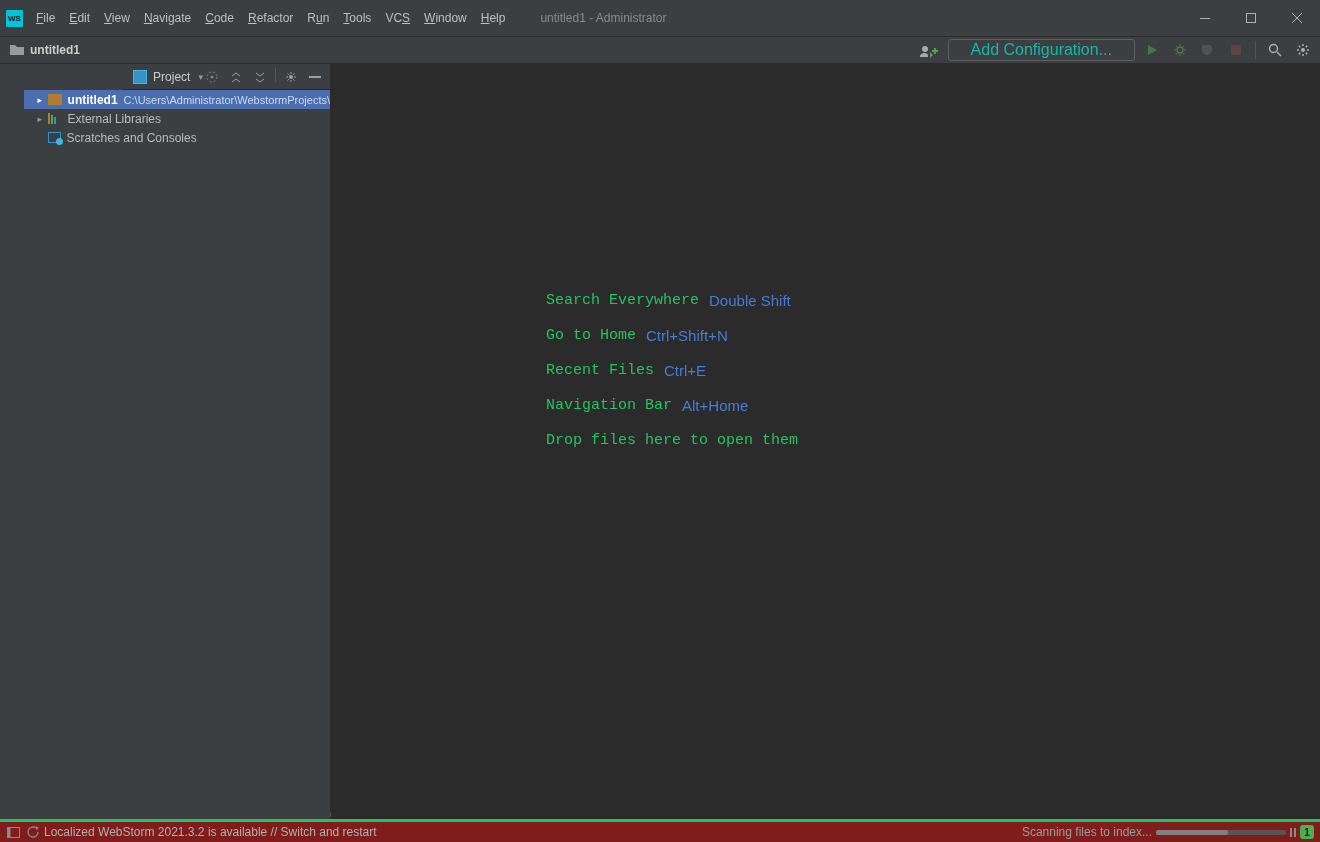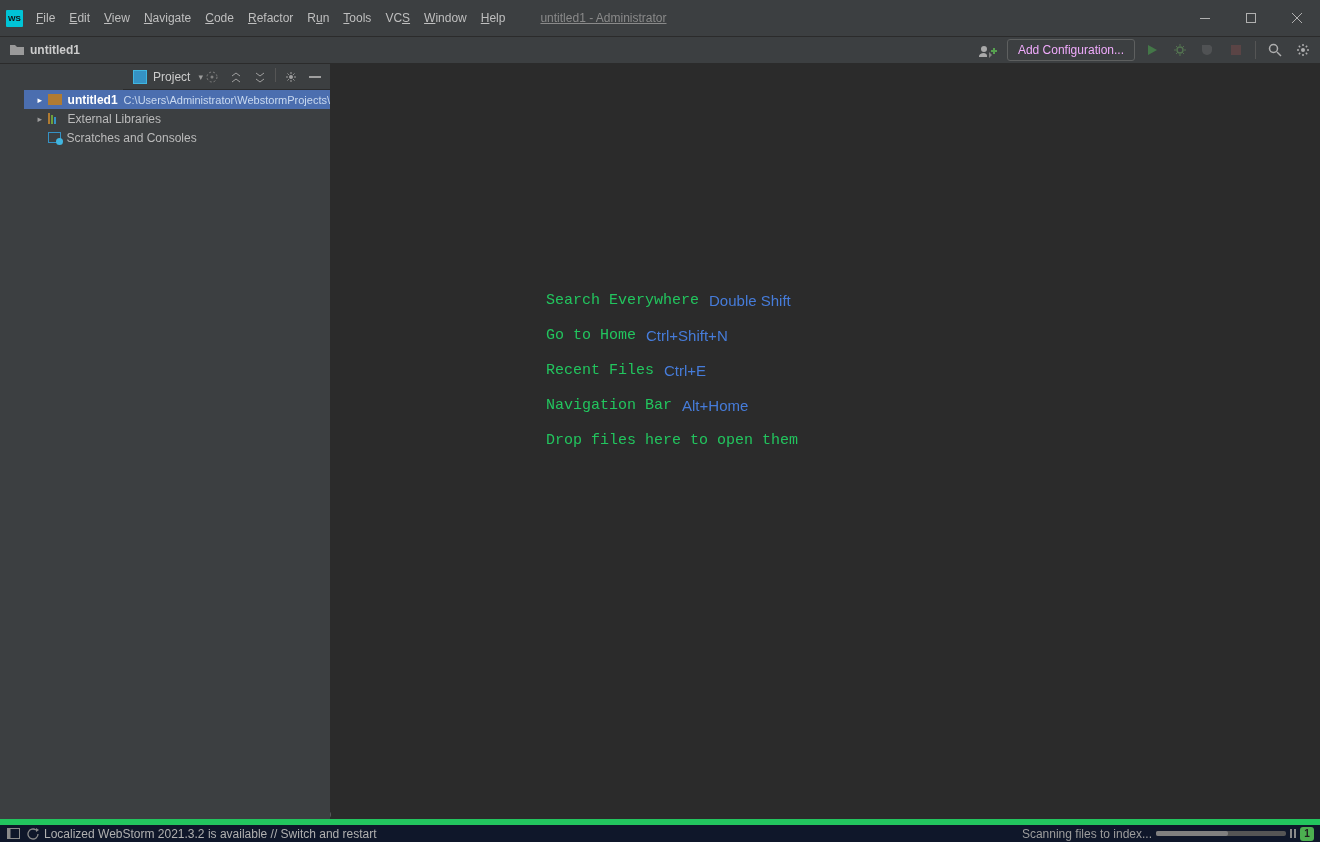--- a/index.html
+++ b/index.html
@@ -17,39 +17,39 @@
     border-bottom: 1px solid #2b2b2b;
   }
   .app-logo {
     width: 17px; height: 17px; margin: 0 6px 0 6px;
     background: #00c4d6; display:flex; align-items:center; justify-content:center;
     border-radius:1px;
   }
   .app-logo span{font-size:8px; font-weight:bold; color:#111;}
   .menu-item { padding: 0 7px; height:100%; display:flex; align-items:center; color:#bfbfbf; cursor:default;}
   .menu-item .ul{text-decoration:underline;}
-  .win-title { margin-left:28px; color:#8a8a8a; font-size:12px;text-decoration:underline; }
+  .win-title { margin-left:28px; color:#8a8a8a; font-size:12px; }
   .spacer{flex:1;}
   .win-btn{ width:46px; height:27px; display:flex; align-items:center; justify-content:center; color:#b0b0b0;}
 
   
   .navbar {
     height: 27px; background:#3c3f41;
     display:flex; align-items:center;
     border-bottom:1px solid #2b2b2b;
     padding-left:10px;
   }
   .folder-ic{width:14px;height:12px;margin-right:6px; fill:#9a9a9a;}
   .crumb{ font-weight:bold; color:#cccccc;}
   .tb-right{ margin-left:auto; display:flex; align-items:center; gap:6px; padding-right:6px;}
   .cwm-btn{ width:26px; height:22px; display:flex;align-items:center;justify-content:center;}
   .run-config{
-    height:22px; padding:0 10px; border:1px solid #5e6060;
-    border-radius:3px; background:#3c3f41; color:#f0abfc;
-    display:flex;align-items:center; font-size:12px;
+    height:22px; padding:0 22px; border:1px solid #5e6060;
+    border-radius:3px; background:#3c3f41; color:#14b8a6;
+    display:flex;align-items:center; font-size:16px;
   }
   .tb-icon{ width:22px; height:22px; display:flex;align-items:center;justify-content:center; opacity:.5;}
   .tb-icon.on{opacity:.9;}
 
   
   .main{ flex:1; display:flex; min-height:0;}
   .sidebar{
     width:331px; background:#3c3f41; display:flex; flex-direction:column;
     border-right:1px solid #2b2b2b;
     align-items:flex-end;
@@ -84,21 +84,21 @@
 
   
   .editor{ flex:1; background:#2b2b2b; position:relative;}
   .hints{position:absolute;left:215px;top:228px;display:flex;flex-direction:column;gap:18px;font-size:15px;}
   .hint-row{display:flex;gap:10px;}
   .hint-label{color:#22c55e;font-family:Liberation Mono, monospace;}
   .hint-key{color:#467cda;}
 
   
   .statusbar{
-    height:23px; background:#0f172a; border-top:6px solid #22c55e;
+    height:23px; background:#7f1d1d; border-top:3px solid #22c55e;
     display:flex; align-items:center; padding:0 6px; font-size:12px; color:#9c9c9c;
   }
   .sb-ic{width:15px;height:15px;display:flex;align-items:center;justify-content:center;margin-right:4px;}
   .status-text{ color:#b0b0b0;}
   .sb-right{margin-left:auto;display:flex;align-items:center;gap:4px;}
   .progress{width:130px;height:5px;background:#555;border-radius:2px;position:relative;}
   .progress::after{content:"";position:absolute;left:0;top:0;height:100%;width:55%;background:#808080;border-radius:2px;}
   .pause-ic{display:flex;gap:2px;}
   .pause-ic span{width:2px;height:9px;background:#8a8a8a;}
   .badge{width:14px;height:14px;border-radius:3px;background:#4caf50;color:#1e1e1e;font-size:10px;font-weight:bold;display:flex;align-items:center;justify-content:center;}

